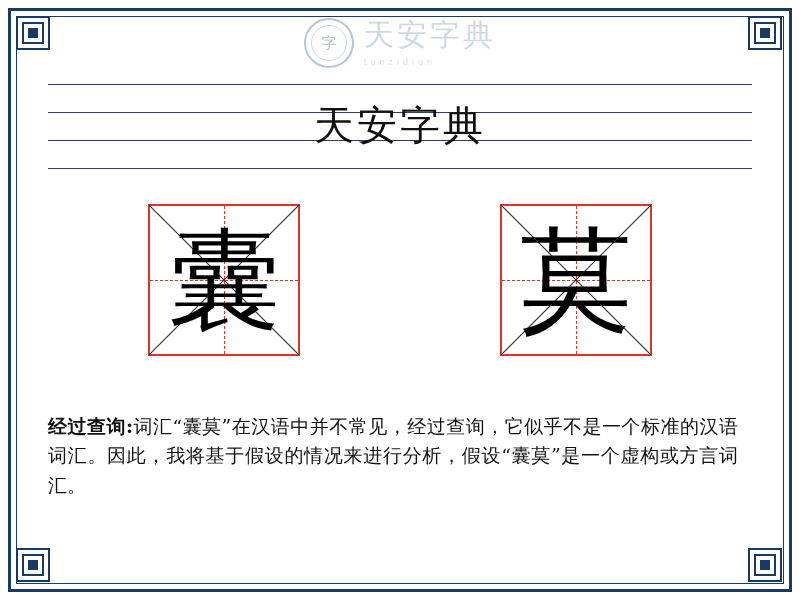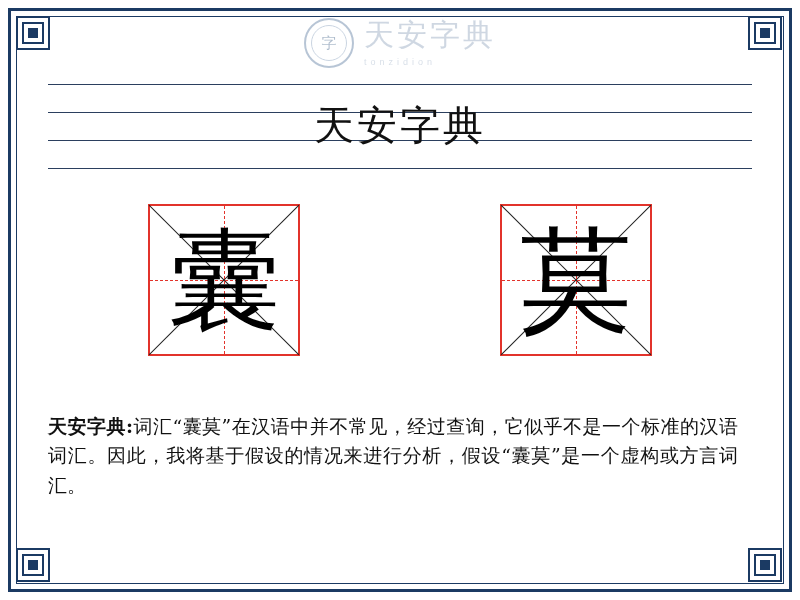--- a/index.html
+++ b/index.html
@@ -281,16 +281,16 @@
         <div class="diag diag-a"></div>
         <div class="diag diag-b"></div>
         <div class="hline"></div>
         <div class="vline"></div>
         <div class="tian-glyph">莫</div>
       </div>
     </div>
   </div>
 
   <div class="explain">
-    <span class="explain-label">天安字典:</span><span>词汇“囊莫”在汉语中并不常见，经过查询，它似乎不是一个标准的汉语词汇。因此，我将基于假设的情况来进行分析，假设“囊莫”是一个虚构或方言词汇。</span>
+    <span class="explain-label">经过查询:</span><span>词汇“囊莫”在汉语中并不常见，经过查询，它似乎不是一个标准的汉语词汇。因此，我将基于假设的情况来进行分析，假设“囊莫”是一个虚构或方言词汇。</span>
   </div>
 
 </div>
 
 </body></html>

